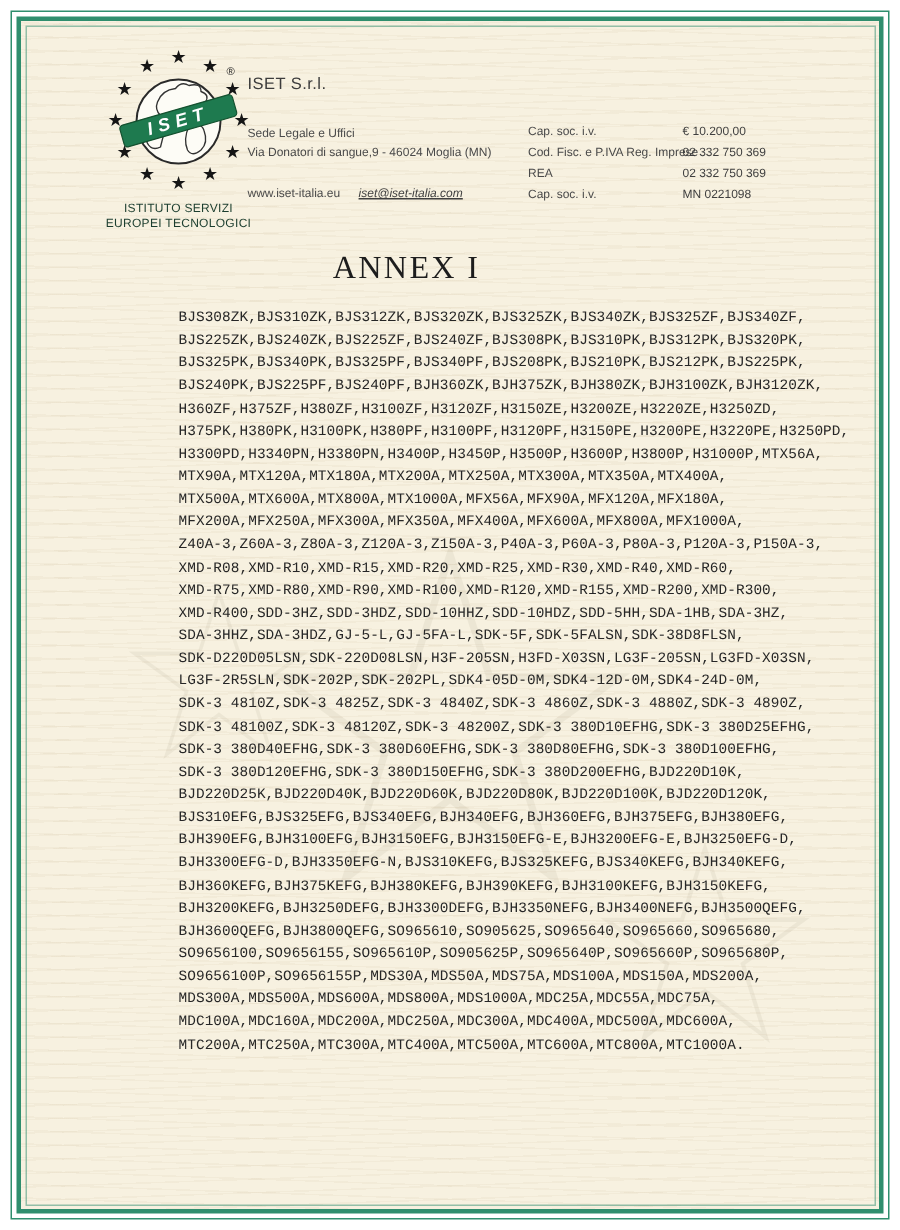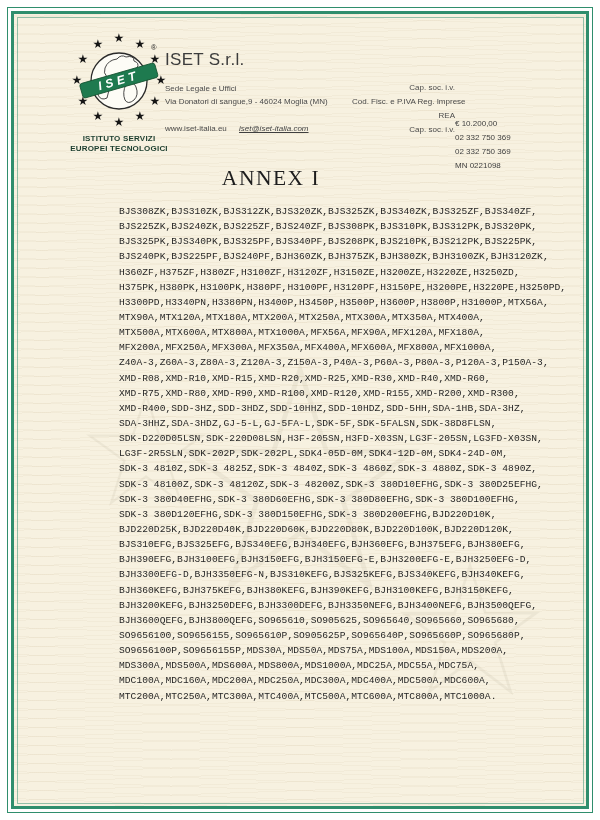--- a/index.html
+++ b/index.html
@@ -10,32 +10,32 @@
       repeating-linear-gradient(2deg, rgba(176,152,108,.07) 0 1px, rgba(0,0,0,0) 1px 9px),
       repeating-linear-gradient(-2deg, rgba(176,152,108,.07) 0 1px, rgba(0,0,0,0) 1px 9px),
       #f7f1e0;}
   .frame-a{position:absolute;inset:7px;border:1.5px solid #2f8e6d;pointer-events:none;}
   .frame-b{position:absolute;inset:11px;border:3.5px solid #2f8e6d;pointer-events:none;}
   .frame-c{position:absolute;inset:16.5px;border:1px solid rgba(47,142,109,.5);pointer-events:none;}
   .wm{position:absolute;opacity:.07;pointer-events:none;}
   
   .logo-wrap{position:absolute;left:44px;top:28px;width:150px;}
   .logo-svg{display:block;margin:0 auto;width:100px;height:100px;}
-  .org-name{margin-top:6px;text-align:center;font-size:8px;font-weight:bold;
+  .org-name{margin-top:6px;text-align:center;font-size:8px;font-weight:normal;
             line-height:9.5px;letter-spacing:.2px;color:#1b3d2e;}
   
-  .company{position:absolute;left:165px;top:50px;font-size:17px;color:#3c3c3c;letter-spacing:.3px;}
+  .company{position:absolute;left:165px;top:50px;font-size:11px;color:#3c3c3c;letter-spacing:.3px;}
   .addr{position:absolute;left:165px;top:82px;width:185px;}
   .info-line{height:13.4px;line-height:13.4px;font-size:8px;color:#4a4a4a;white-space:nowrap;}
   .weblink{text-decoration:none;color:#4a4a4a;}
   .maillink{text-decoration:underline;color:#3f3f3f;margin-left:10px;font-style:italic;}
   .registry{position:absolute;left:352px;top:81px;width:218px;}
-  .reg-row{display:flex;height:14px;line-height:14px;text-align:right;}
+  .reg-row{display:flex;height:14px;line-height:14px;}
   .reg-label{width:103px;font-size:8px;color:#4a4a4a;white-space:nowrap;}
-  .reg-value{font-size:8px;color:#3f3f3f;white-space:nowrap;margin-top:36px;}
+  .reg-value{font-size:8px;color:#3f3f3f;white-space:nowrap;}
   
   .annex-title{position:absolute;left:0;top:166px;width:542px;margin:0;text-align:center;
                font-family:"Liberation Serif",serif;font-weight:400;font-size:21.5px;
                letter-spacing:1.5px;color:#1d1d1d;}
   .codes{position:absolute;left:119px;top:204px;width:400px;
          font-family:Liberation Mono, monospace;color:#262626;}
   .code-line{height:15.15px;line-height:15.15px;font-size:9.6px;white-space:nowrap;letter-spacing:.05px;}
 </style>
 </head>
 <body>

